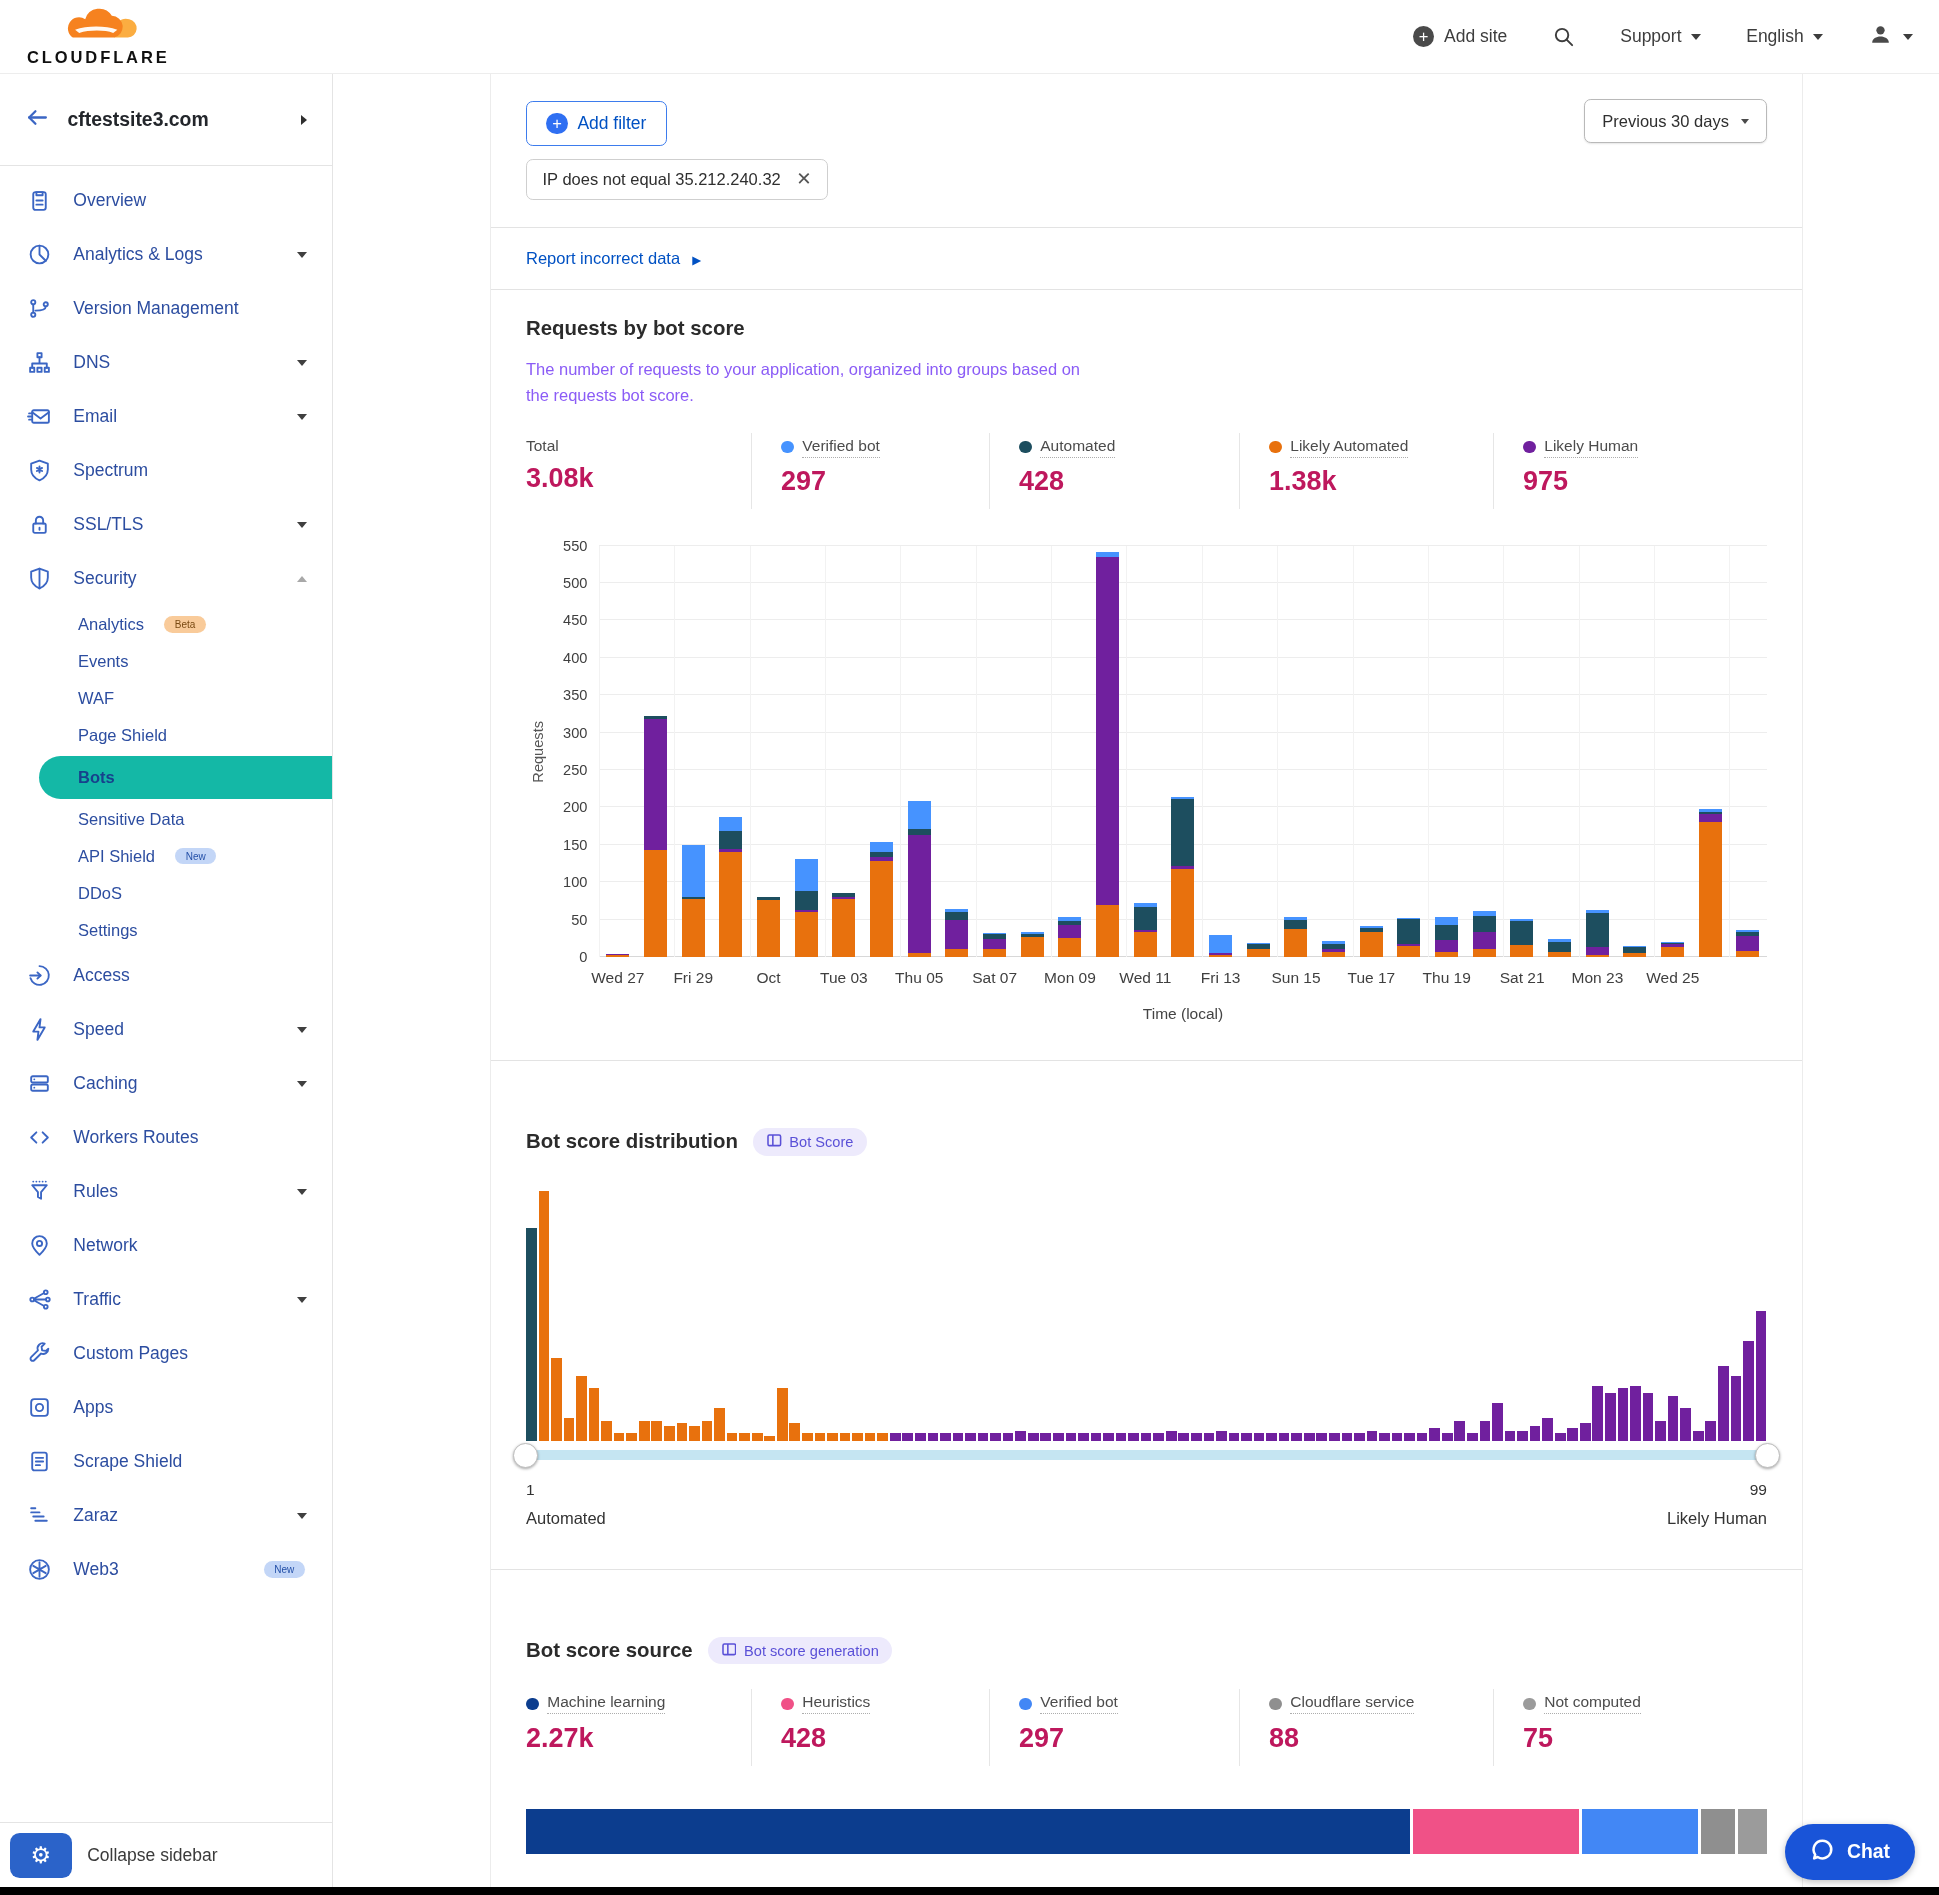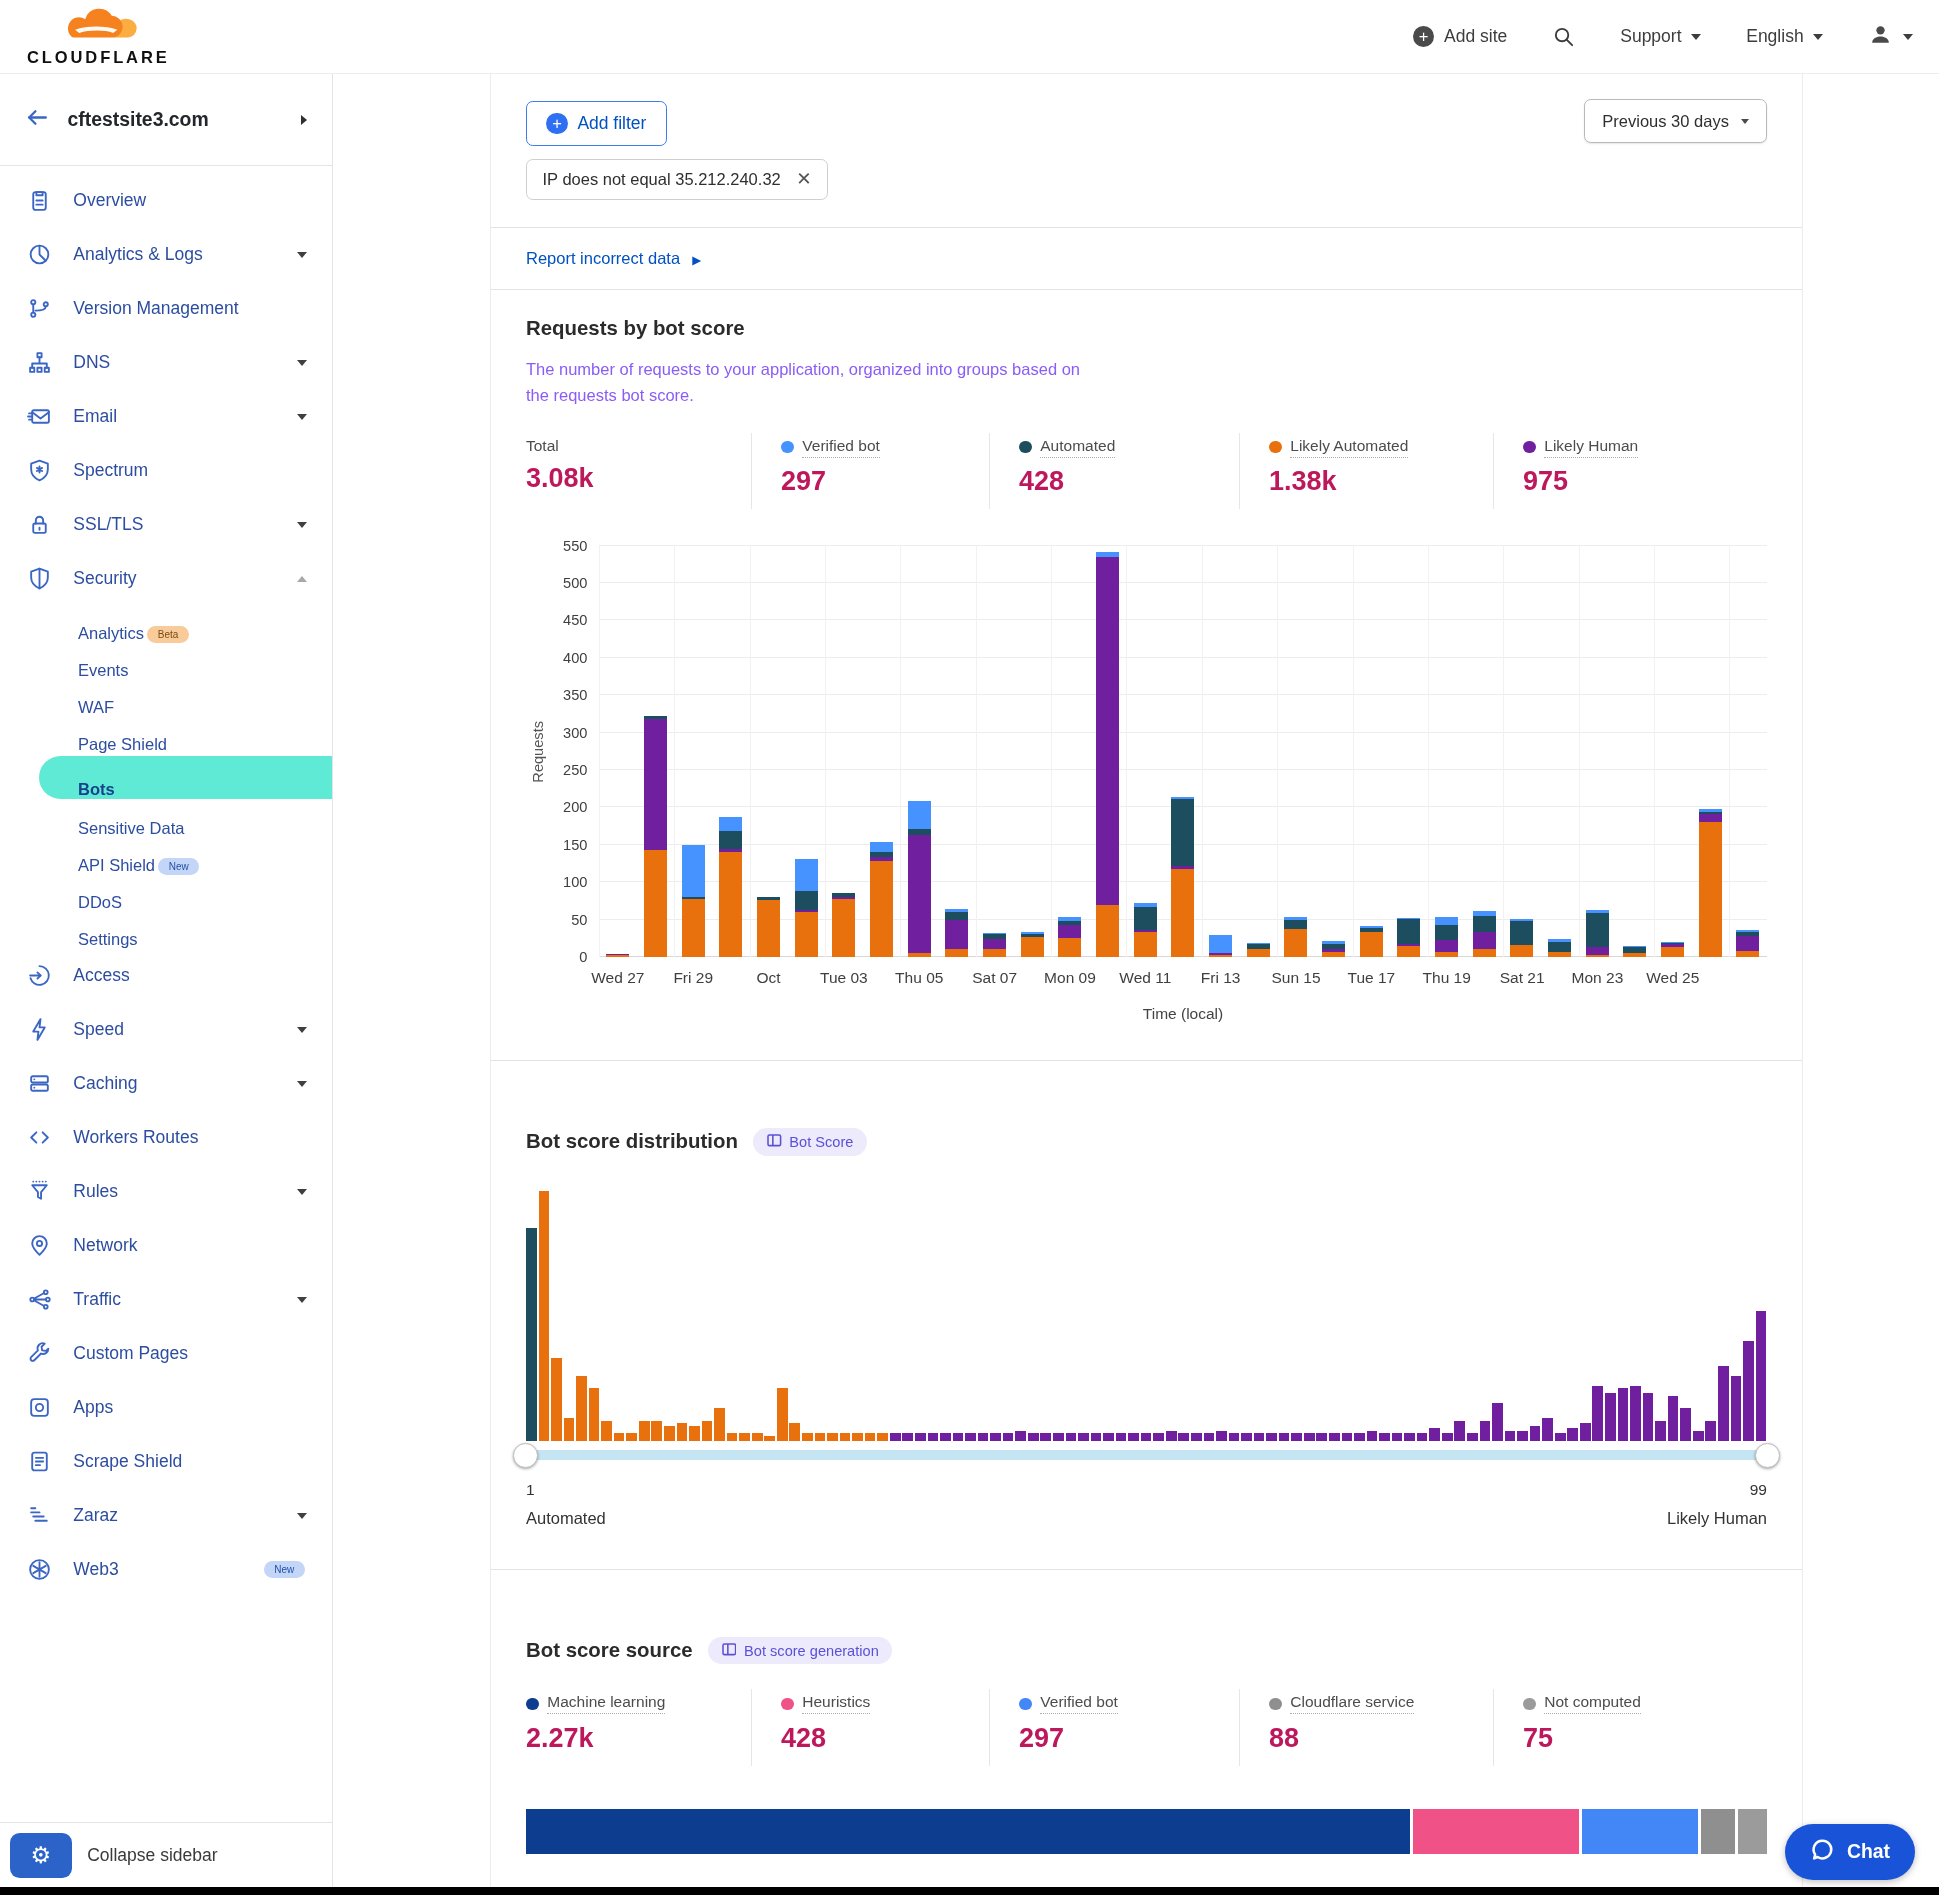--- a/index.html
+++ b/index.html
@@ -23,22 +23,22 @@
   .site-name{font-size:19.4px;font-weight:bold;color:#23262b;flex:1;}
   .tri-right{width:0;height:0;border-top:5.8px solid transparent;border-bottom:5.8px solid transparent;border-left:6.8px solid #2f2f2f;}
   #nav{padding-top:7.8px;}
   .nav-item{height:54px;display:flex;align-items:center;gap:21.3px;padding:0 27px;font-size:17.5px;color:#2c4da0;position:relative;cursor:pointer;}
   .nav-item .icon{width:25px;height:25px;color:#3b66c4;flex:none;display:inline-flex;}
   .nav-item .icon svg{width:25px;height:25px;}
   .nav-label{flex:1;white-space:nowrap;}
   .nav-chev{position:absolute;right:25px;}
   .chev-down{width:0;height:0;border-left:5.8px solid transparent;border-right:5.8px solid transparent;border-top:6.8px solid #3f3f3f;}
   .chev-up{width:0;height:0;border-left:5.8px solid transparent;border-right:5.8px solid transparent;border-bottom:6.8px solid #a8a8a8;}
-  .sub-item{height:37px;display:flex;align-items:flex-end;gap:3px;padding-left:78px;padding-right:17.5px;font-size:16.5px;color:#2c4da0;cursor:pointer;white-space:nowrap;}
-  .sub-item.active{height:43px;margin:1.9px 0 1.9px 39px;padding-left:39px;background:#5eead4;border-radius:23px 0 0 23px;font-weight:bold;color:#17418c;}
+  .sub-item{height:37px;display:flex;align-items:center;gap:20px;padding-left:78px;padding-right:17.5px;font-size:16.5px;color:#2c4da0;cursor:pointer;white-space:nowrap;}
+  .sub-item.active{height:43px;margin:1.9px 0 1.9px 39px;padding-left:39px;background:#14b8a6;border-radius:23px 0 0 23px;font-weight:bold;color:#17418c;}
   .badge{font-size:10px;padding:2.9px 10.7px;border-radius:11.6px;font-weight:normal;white-space:nowrap;}
   .badge.beta{background:#f9cb9a;color:#7a4a12;}
   .badge.new{background:#c3d6f7;color:#2450a8;}
   .sidebar-footer{position:absolute;left:0;right:0;bottom:0;height:64px;border-top:1px solid #e4e4e4;background:#fff;display:flex;align-items:center;gap:15.5px;padding:0 9.7px;}
   .gear-btn{width:62px;height:45px;border-radius:9.7px;background:#2b63c9;color:#fff;display:flex;align-items:center;justify-content:center;font-size:23px;cursor:pointer;}
   .collapse-label{font-size:17.5px;color:#3a3a3a;}
 
   
   #content{position:absolute;top:74px;left:490px;width:1313px;bottom:0;background:#fff;border-left:1px solid #ececec;border-right:1px solid #ececec;box-sizing:border-box;}
   .section{border-bottom:1px solid #e3e3e3;padding:27px 35px;box-sizing:border-box;position:relative;}

